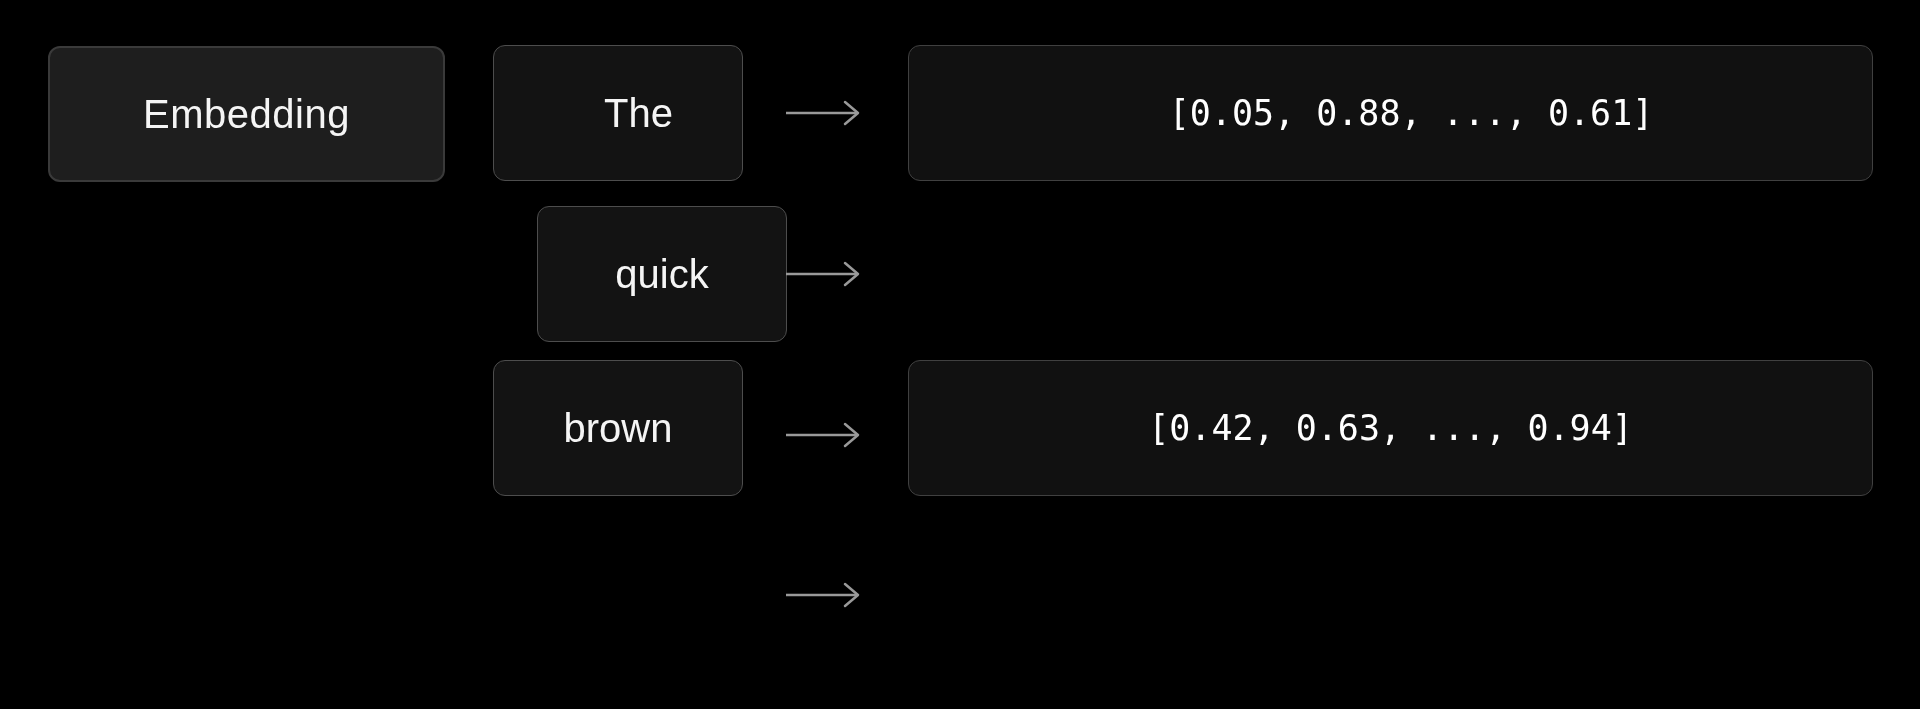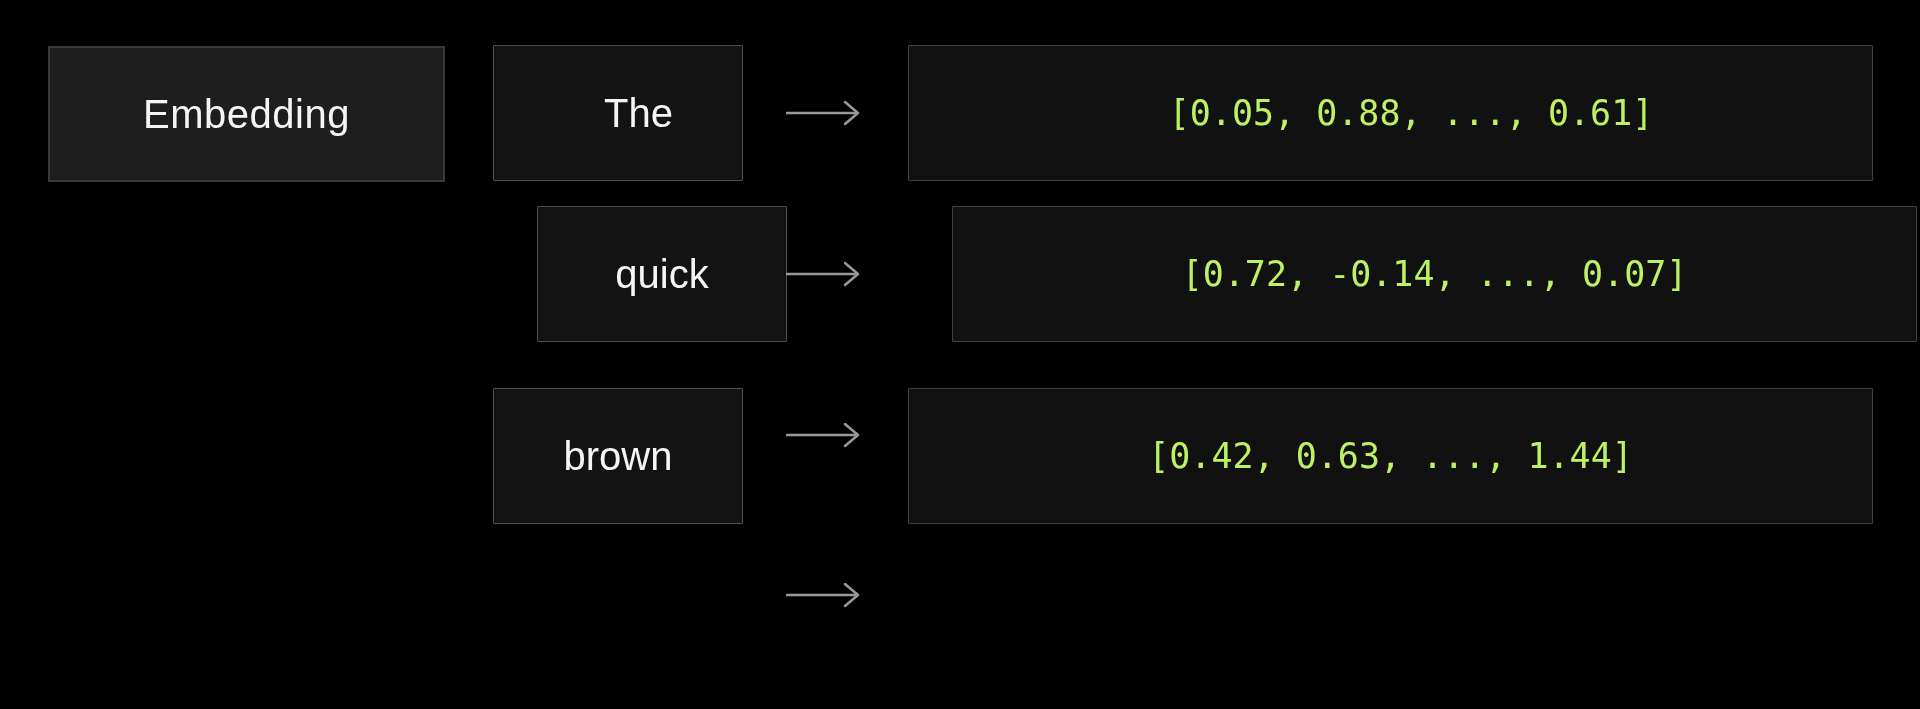--- a/index.html
+++ b/index.html
@@ -15,21 +15,21 @@
     font-family: "Liberation Sans", sans-serif;
   }
   .canvas {
     position: absolute;
     inset: 0;
     background: #000000;
   }
   .box {
     position: absolute;
     box-sizing: border-box;
-    border-radius: 1px;
+    border-radius: 12px;
     display: flex;
     align-items: center;
     justify-content: center;
   }
   .embedding-box {
     left: 48px;
     top: 46px;
     width: 397px;
     height: 136px;
     background: #1e1e1e;
@@ -54,28 +54,28 @@
     font-family: "Liberation Sans", sans-serif;
   }
   .vector-box {
     left: 908px;
     width: 965px;
     height: 136px;
     background: #111111;
     border: 1.5px solid #404040;
   }
   .vector-box .label {
-    color: #bef264;
+    color: #ffffff;
     font-size: 35px;
     font-family: "DejaVu Sans Mono", monospace;
     white-space: pre;
   }
   .row-0 { top: 45px; padding-left: 41px; }
   .row-1 { top: 206px; margin-left: 44px; }
-  .row-2 { top: 388px; align-items: center; }
+  .row-2 { top: 360px; align-items: center; }
   .row-3 { top: 527px; }
   .arrow {
     position: absolute;
     left: 785px;
     width: 80px;
     height: 30px;
   }
   .arrow-row-0 { top: 98px; }
   .arrow-row-1 { top: 259px; }
   .arrow-row-2 { top: 420px; }
@@ -108,35 +108,32 @@
 
   <div class="box token-box row-1">
     <span class="label">quick</span>
   </div>
   <div class="arrow arrow-row-1">
     <svg width="80" height="30" viewBox="0 0 80 30">
       <line x1="1" y1="15" x2="72" y2="15" stroke="#999999" stroke-width="2.5"></line>
       <polyline points="60,4 73,15 60,26" fill="none" stroke="#999999" stroke-width="2.5" stroke-linecap="round" stroke-linejoin="round"></polyline>
     </svg>
   </div>
-  <div class="box vector-box row-1">
-    <span class="label">[0.72, -0.14, ..., 0.07]</span>
-  </div>
 
   <div class="box token-box row-2">
     <span class="label">brown</span>
   </div>
   <div class="arrow arrow-row-2">
     <svg width="80" height="30" viewBox="0 0 80 30">
       <line x1="1" y1="15" x2="72" y2="15" stroke="#999999" stroke-width="2.5"></line>
       <polyline points="60,4 73,15 60,26" fill="none" stroke="#999999" stroke-width="2.5" stroke-linecap="round" stroke-linejoin="round"></polyline>
     </svg>
   </div>
   <div class="box vector-box row-2">
-    <span class="label">[0.42, 0.63, ..., 1.44]</span>
+    <span class="label">[0.42, 0.63, ..., 0.94]</span>
   </div>
 
   <div class="arrow arrow-row-3">
     <svg width="80" height="30" viewBox="0 0 80 30">
       <line x1="1" y1="15" x2="72" y2="15" stroke="#999999" stroke-width="2.5"></line>
       <polyline points="60,4 73,15 60,26" fill="none" stroke="#999999" stroke-width="2.5" stroke-linecap="round" stroke-linejoin="round"></polyline>
     </svg>
   </div>
 
 </div>

